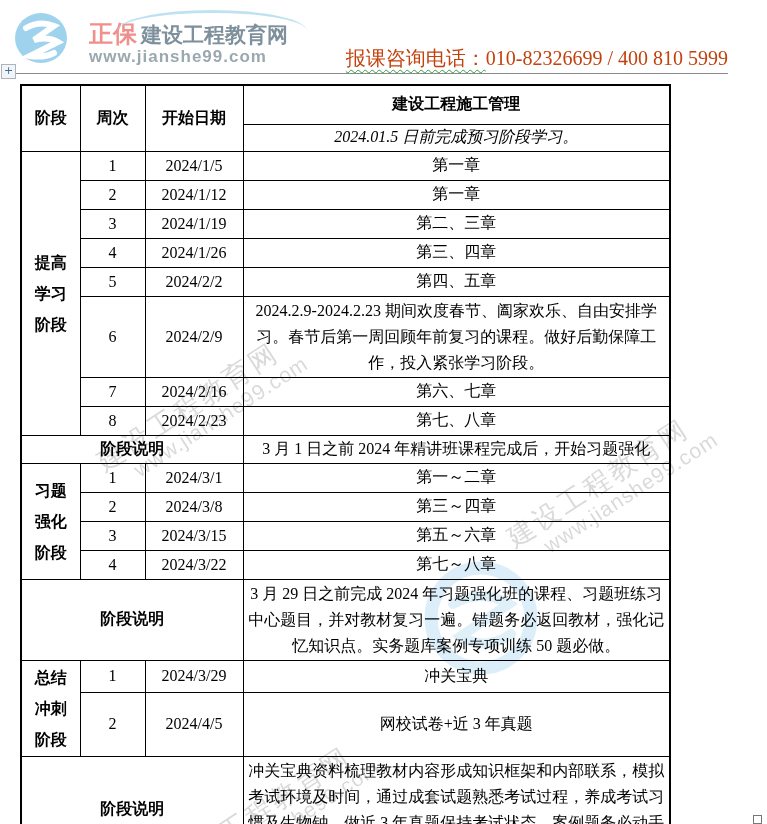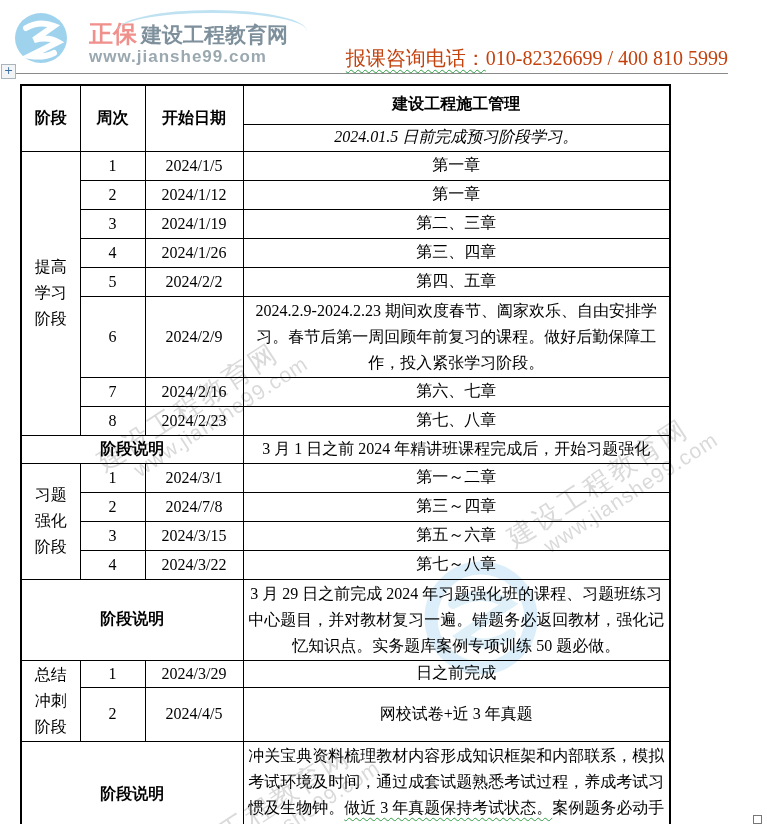--- a/index.html
+++ b/index.html
@@ -40,21 +40,21 @@
 
   
   table.sched{position:absolute;left:20px;top:84px;width:651px;border-collapse:collapse;
               table-layout:fixed;z-index:2;background:transparent;}
   .sched td{border:1px solid #000;text-align:center;vertical-align:middle;padding:1px 4px;
             font-size:16px;background:transparent;overflow:hidden;}
   table.sched{border:2px solid #000;}
   .c1{width:59px;} .c2{width:65px;} .c3{width:98px;}
   .bold{font-weight:bold;}
   .hdr-cell{font-weight:bold;font-size:17px;}
-  .stage-label{font-weight:normal;font-size:17px;white-space:pre-line;line-height:26px;}
+  .stage-label{font-weight:bold;font-size:17px;white-space:pre-line;line-height:31px;}
   .longtext{font-size:15px;line-height:26px;padding:2px 6px;}
   .rh1{height:39px;} .rh2{height:27px;font-style:italic;} .rw{height:29px;} .rtall{height:77px;}
   .rnote{height:28px;} .rnote2{height:78px;} .rt1{height:27px;padding-left:19px;} .rt2{height:53px;} .rnote3{height:82px;}
 </style>
 </head>
 <body>
 
 <div class="page">
 
   <div class="wm wm-a">
@@ -171,21 +171,21 @@
     <tr class="rw">
       <td rowspan="4" class="stage-label">习题
 强化
 阶段</td>
       <td>1</td>
       <td>2024/3/1</td>
       <td>第一～二章</td>
     </tr>
     <tr class="rw">
       <td>2</td>
-      <td>2024/7/8</td>
+      <td>2024/3/8</td>
       <td>第三～四章</td>
     </tr>
     <tr class="rw">
       <td>3</td>
       <td>2024/3/15</td>
       <td>第五～六章</td>
     </tr>
     <tr class="rw">
       <td>4</td>
       <td>2024/3/22</td>
@@ -196,21 +196,21 @@
       <td colspan="3" class="bold">阶段说明</td>
       <td class="longtext">3 月 29 日之前完成 2024 年习题强化班的课程、习题班练习中心题目，并对教材复习一遍。错题务必返回教材，强化记忆知识点。实务题库案例专项训练 50 题必做。</td>
     </tr>
 
     <tr class="rt1">
       <td rowspan="2" class="stage-label">总结
 冲刺
 阶段</td>
       <td>1</td>
       <td>2024/3/29</td>
-      <td>日之前完成</td>
+      <td>冲关宝典</td>
     </tr>
     <tr class="rt2">
       <td>2</td>
       <td>2024/4/5</td>
       <td>网校试卷+近 3 年真题</td>
     </tr>
 
     <tr class="rnote3">
       <td colspan="3" class="bold">阶段说明</td>
       <td class="longtext"><span>冲关宝典资料梳理教材内容形成知识框架和内部联系，模拟考试环境及时间，通过成套试题熟悉考试过程，养成考试习惯及生物钟。</span><span class="squiggle">做近 3 年真题保持考试状态。</span><span>案例题务必动手书写，并与参考答案对比差距。</span></td>

